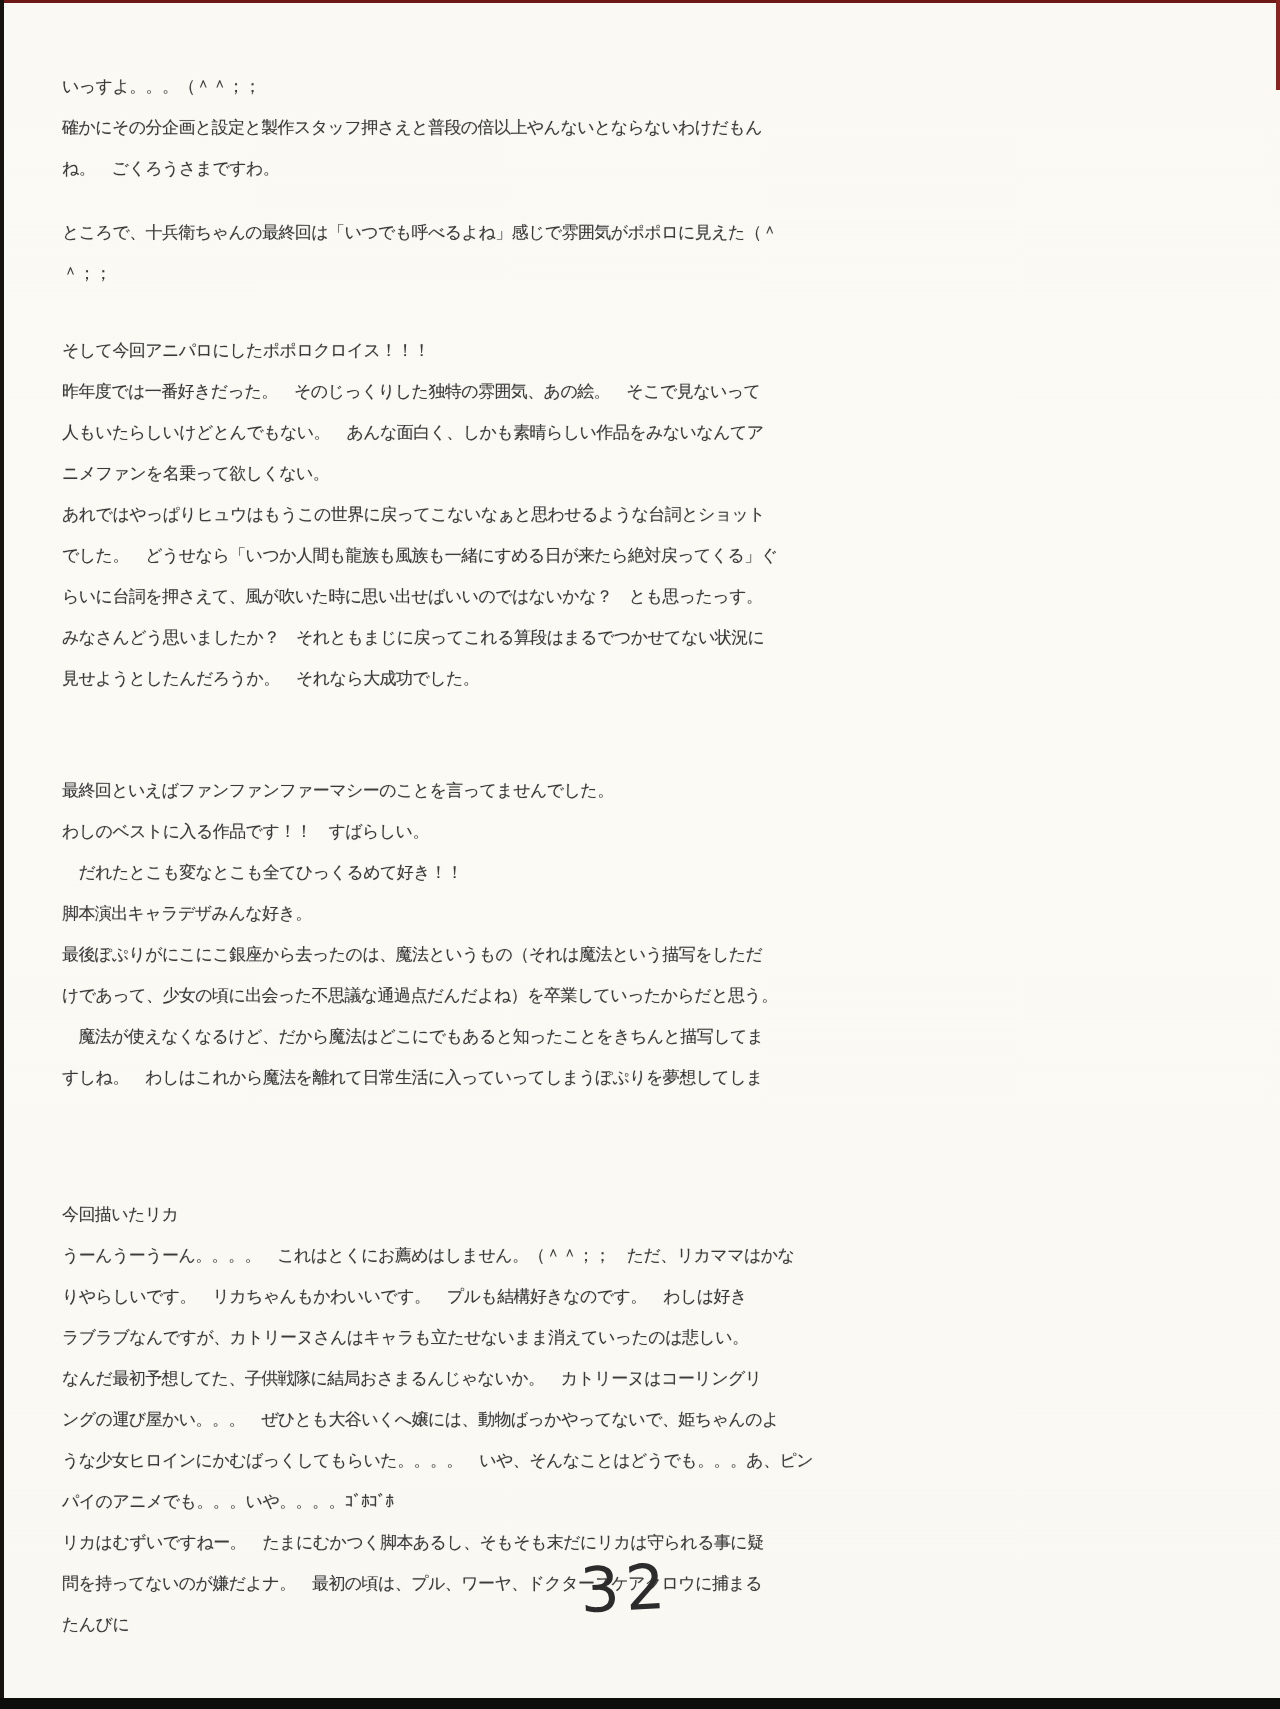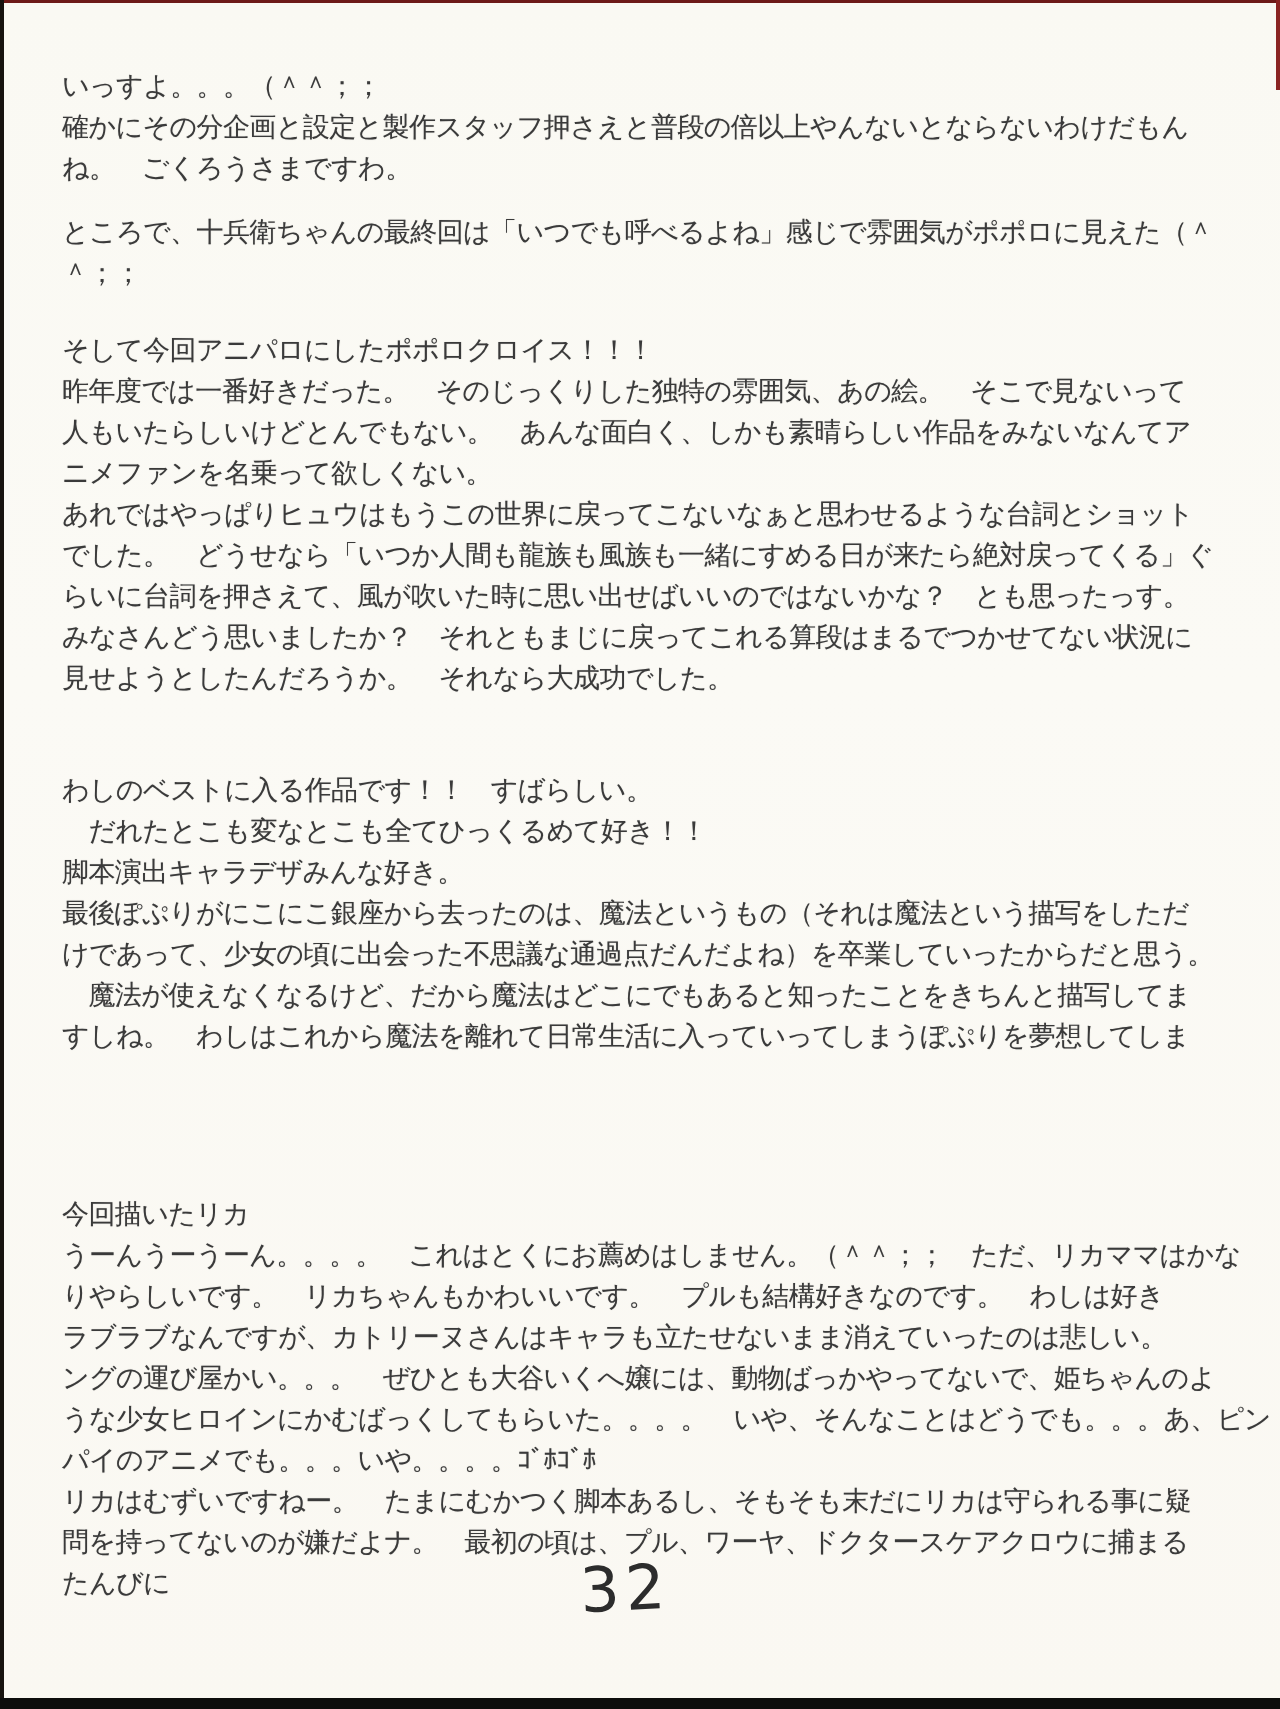--- a/index.html
+++ b/index.html
@@ -43,21 +43,21 @@
     top: 0; left: 0;
     width: 100%; height: 100%;
   }
   .para {
     position: absolute;
     left: 62px;
     width: 1090px;
   }
   .line {
     white-space: pre;
-    font-size: 27px;
+    font-size: 17px;
     line-height: 41px;
     letter-spacing: -0.6px;
     color: #3a3a3a;
     text-shadow: 0 0 1px rgba(70,70,70,0.35);
   }
   .page-number {
     position: absolute;
     left: 580px;
     top: 1552px;
     font-family: "DejaVu Sans", sans-serif;
@@ -96,34 +96,36 @@
       <div class="line">人もいたらしいけどとんでもない。　あんな面白く、しかも素晴らしい作品をみないなんてア</div>
       <div class="line">ニメファンを名乗って欲しくない。</div>
       <div class="line">あれではやっぱりヒュウはもうこの世界に戻ってこないなぁと思わせるような台詞とショット</div>
       <div class="line">でした。　どうせなら「いつか人間も龍族も風族も一緒にすめる日が来たら絶対戻ってくる」ぐ</div>
       <div class="line">らいに台詞を押さえて、風が吹いた時に思い出せばいいのではないかな？　とも思ったっす。</div>
       <div class="line">みなさんどう思いましたか？　それともまじに戻ってこれる算段はまるでつかせてない状況に</div>
       <div class="line">見せようとしたんだろうか。　それなら大成功でした。</div>
     </div>
 
     <div class="para" style="top:770px">
+      <div class="line">最終回といえばファンファンファーマシーのことを言ってませんでした。</div>
       <div class="line">わしのベストに入る作品です！！　すばらしい。</div>
       <div class="line">　だれたとこも変なとこも全てひっくるめて好き！！</div>
       <div class="line">脚本演出キャラデザみんな好き。</div>
       <div class="line">最後ぽぷりがにこにこ銀座から去ったのは、魔法というもの（それは魔法という描写をしただ</div>
       <div class="line">けであって、少女の頃に出会った不思議な通過点だんだよね）を卒業していったからだと思う。</div>
       <div class="line">　魔法が使えなくなるけど、だから魔法はどこにでもあると知ったことをきちんと描写してま</div>
       <div class="line">すしね。　わしはこれから魔法を離れて日常生活に入っていってしまうぽぷりを夢想してしま</div>
     </div>
 
     <div class="para" style="top:1194px">
       <div class="line">今回描いたリカ</div>
       <div class="line">うーんうーうーん。。。。　これはとくにお薦めはしません。（＾＾；；　ただ、リカママはかな</div>
       <div class="line">りやらしいです。　リカちゃんもかわいいです。　プルも結構好きなのです。　わしは好き</div>
       <div class="line">ラブラブなんですが、カトリーヌさんはキャラも立たせないまま消えていったのは悲しい。</div>
+      <div class="line">なんだ最初予想してた、子供戦隊に結局おさまるんじゃないか。　カトリーヌはコーリングリ</div>
       <div class="line">ングの運び屋かい。。。　ぜひとも大谷いくへ嬢には、動物ばっかやってないで、姫ちゃんのよ</div>
       <div class="line">うな少女ヒロインにかむばっくしてもらいた。。。。　いや、そんなことはどうでも。。。あ、ピン</div>
       <div class="line">パイのアニメでも。。。いや。。。。ｺﾞﾎｺﾞﾎ</div>
       <div class="line">リカはむずいですねー。　たまにむかつく脚本あるし、そもそも末だにリカは守られる事に疑</div>
       <div class="line">問を持ってないのが嫌だよナ。　最初の頃は、プル、ワーヤ、ドクタースケアクロウに捕まる</div>
       <div class="line">たんびに</div>
     </div>
 
   </div>
 

